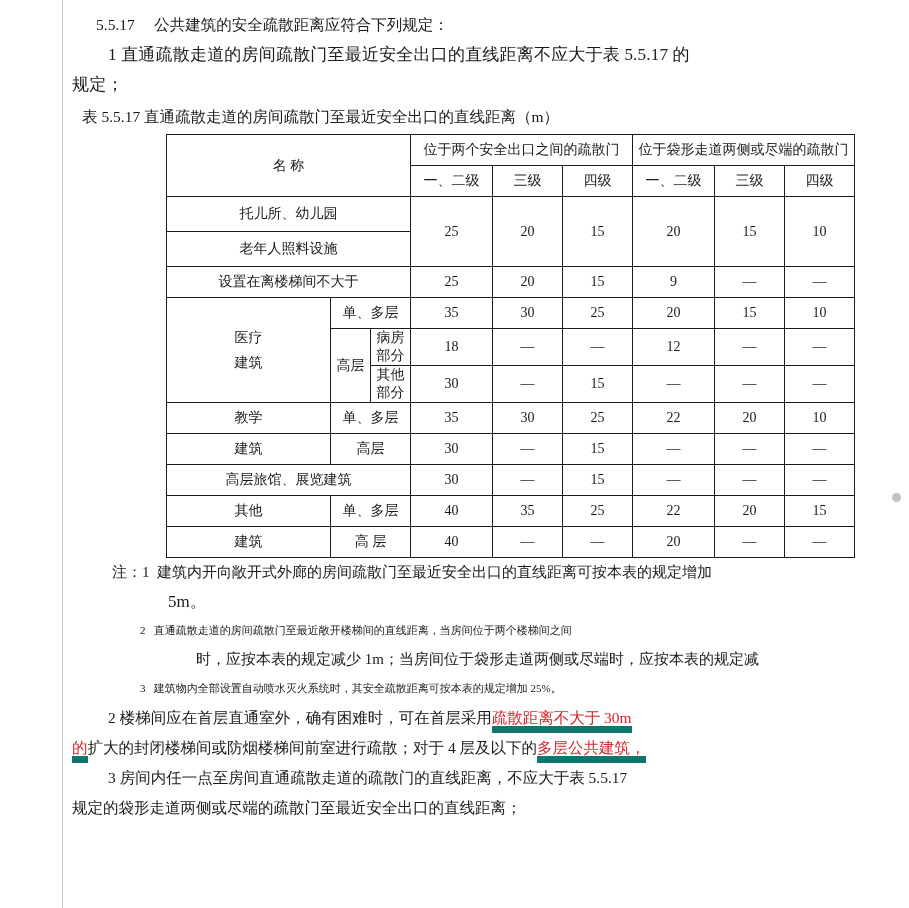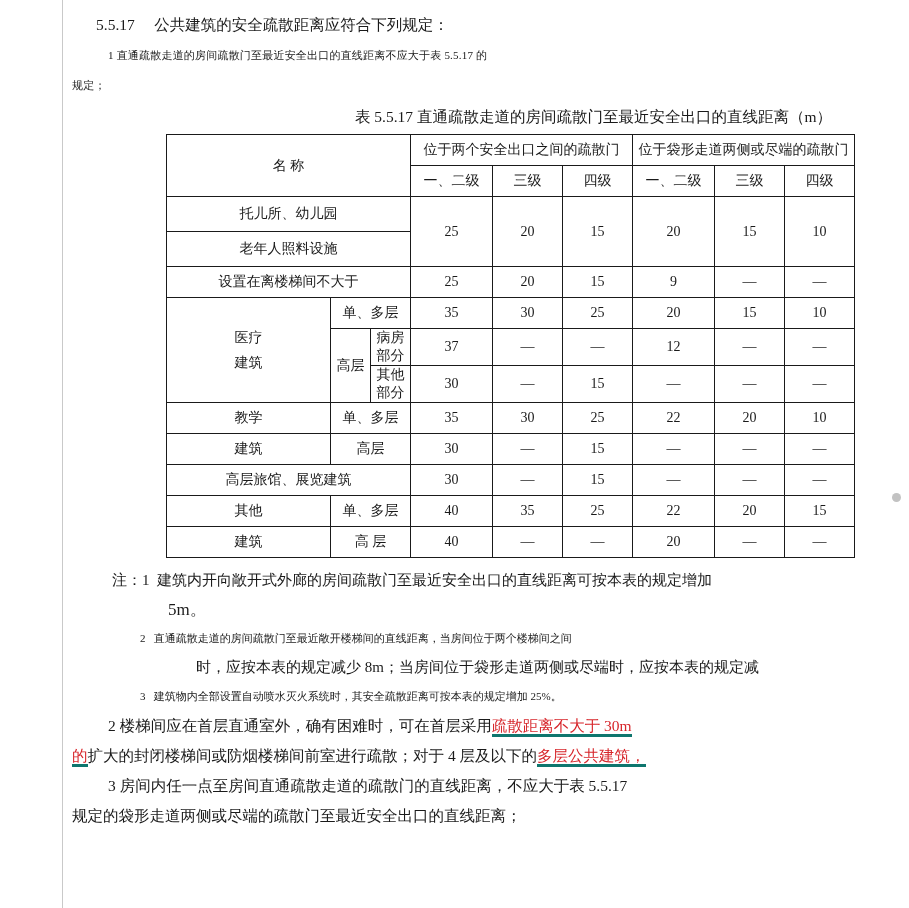--- a/index.html
+++ b/index.html
@@ -32,38 +32,38 @@
     height: 908px;
     background: #c9c9c9;
   }
   .content {
     position: absolute;
     left: 72px;
     top: 10px;
     width: 760px;
   }
   .para {
-    font-size: 11px;
+    font-size: 17px;
     line-height: 30px;
     text-align: justify;
     margin: 0 0 0 0;
     letter-spacing: 0.2px;
   }
   .num-indent {
     padding-left: 36px;
   }
   .clause-head {
     font-size: 15.5px;
     line-height: 30px;
     padding-left: 24px;
   }
   .tbl-caption {
     font-size: 15.5px;
     line-height: 30px;
-    text-align: right;
+    text-align: left;
     padding-left: 10px;
     margin-top: 2px;
   }
   table.main {
     border-collapse: collapse;
     width: 585px;
     margin-left: 94px;
     margin-top: 2px;
     font-size: 14px;
     table-layout: fixed;
@@ -75,21 +75,21 @@
     padding: 0;
     height: 30px;
     font-weight: normal;
     font-family: "Liberation Serif", "DejaVu Serif", serif;
   }
   .th-group { height: 28px; }
   .two-line {
     line-height: 25px;
   }
   .notes {
-    margin-top: 8px;
+    margin-top: 0;
   }
   .note-line {
     font-size: 15px;
     line-height: 29px;
     padding-left: 96px;
     text-indent: -56px;
     text-align: justify;
   }
   .note-cont {
     font-size: 17px;
@@ -112,21 +112,21 @@
   }
   .body-para {
     font-size: 15.5px;
     line-height: 30px;
     text-align: justify;
     padding-left: 0;
     text-indent: 0;
   }
   .red-u {
     color: #d7262b;
-    border-bottom: 3px solid #0f766e;
+    border-bottom: 7px solid #0f766e;
   }
   .scroll-dot {
     position: absolute;
     right: 8px;
     top: 493px;
     width: 9px;
     height: 9px;
     border-radius: 50%;
     background: #c2c2c2;
   }
@@ -214,21 +214,21 @@
           <td>25</td>
           <td>20</td>
           <td>15</td>
           <td>10</td>
         </tr>
         <tr>
           <td rowspan="2" class="two-line">
             <div>高层</div>
           </td>
           <td>病房部分</td>
-          <td>37</td>
+          <td>18</td>
           <td>—</td>
           <td>—</td>
           <td>12</td>
           <td>—</td>
           <td>—</td>
         </tr>
         <tr>
           <td>其他部分</td>
           <td>30</td>
           <td>—</td>
@@ -293,21 +293,21 @@
     </table>
 
     <div class="notes">
       <div class="note-line">
         <span>注：1</span>&nbsp;&nbsp;<span>建筑内开向敞开式外廊的房间疏散门至最近安全出口的直线距离可按本表的规定增加</span>
       </div>
       <div class="note-cont">5m。</div>
       <div class="note-line-2">
         <span>2</span>&nbsp;&nbsp;&nbsp;<span>直通疏散走道的房间疏散门至最近敞开楼梯间的直线距离，当房间位于两个楼梯间之间</span>
       </div>
-      <div class="note-cont-2">时，应按本表的规定减少 8m；当房间位于袋形走道两侧或尽端时，应按本表的规定减</div>
+      <div class="note-cont-2">时，应按本表的规定减少 1m；当房间位于袋形走道两侧或尽端时，应按本表的规定减</div>
       <div class="note-line-2">
         <span>3</span>&nbsp;&nbsp;&nbsp;<span>建筑物内全部设置自动喷水灭火系统时，其安全疏散距离可按本表的规定增加 25%。</span>
       </div>
     </div>
 
     <div class="body-para" style="padding-left:36px">
       <span>2   楼梯间应在首层直通室外，确有困难时，可在首层采用</span><span class="red-u">疏散距离不大于  30m</span>
     </div>
     <div class="body-para">
       <span class="red-u">的</span><span>扩大的封闭楼梯间或防烟楼梯间前室进行疏散；对于 4 层及以下的</span><span class="red-u">多层公共建筑，</span>

